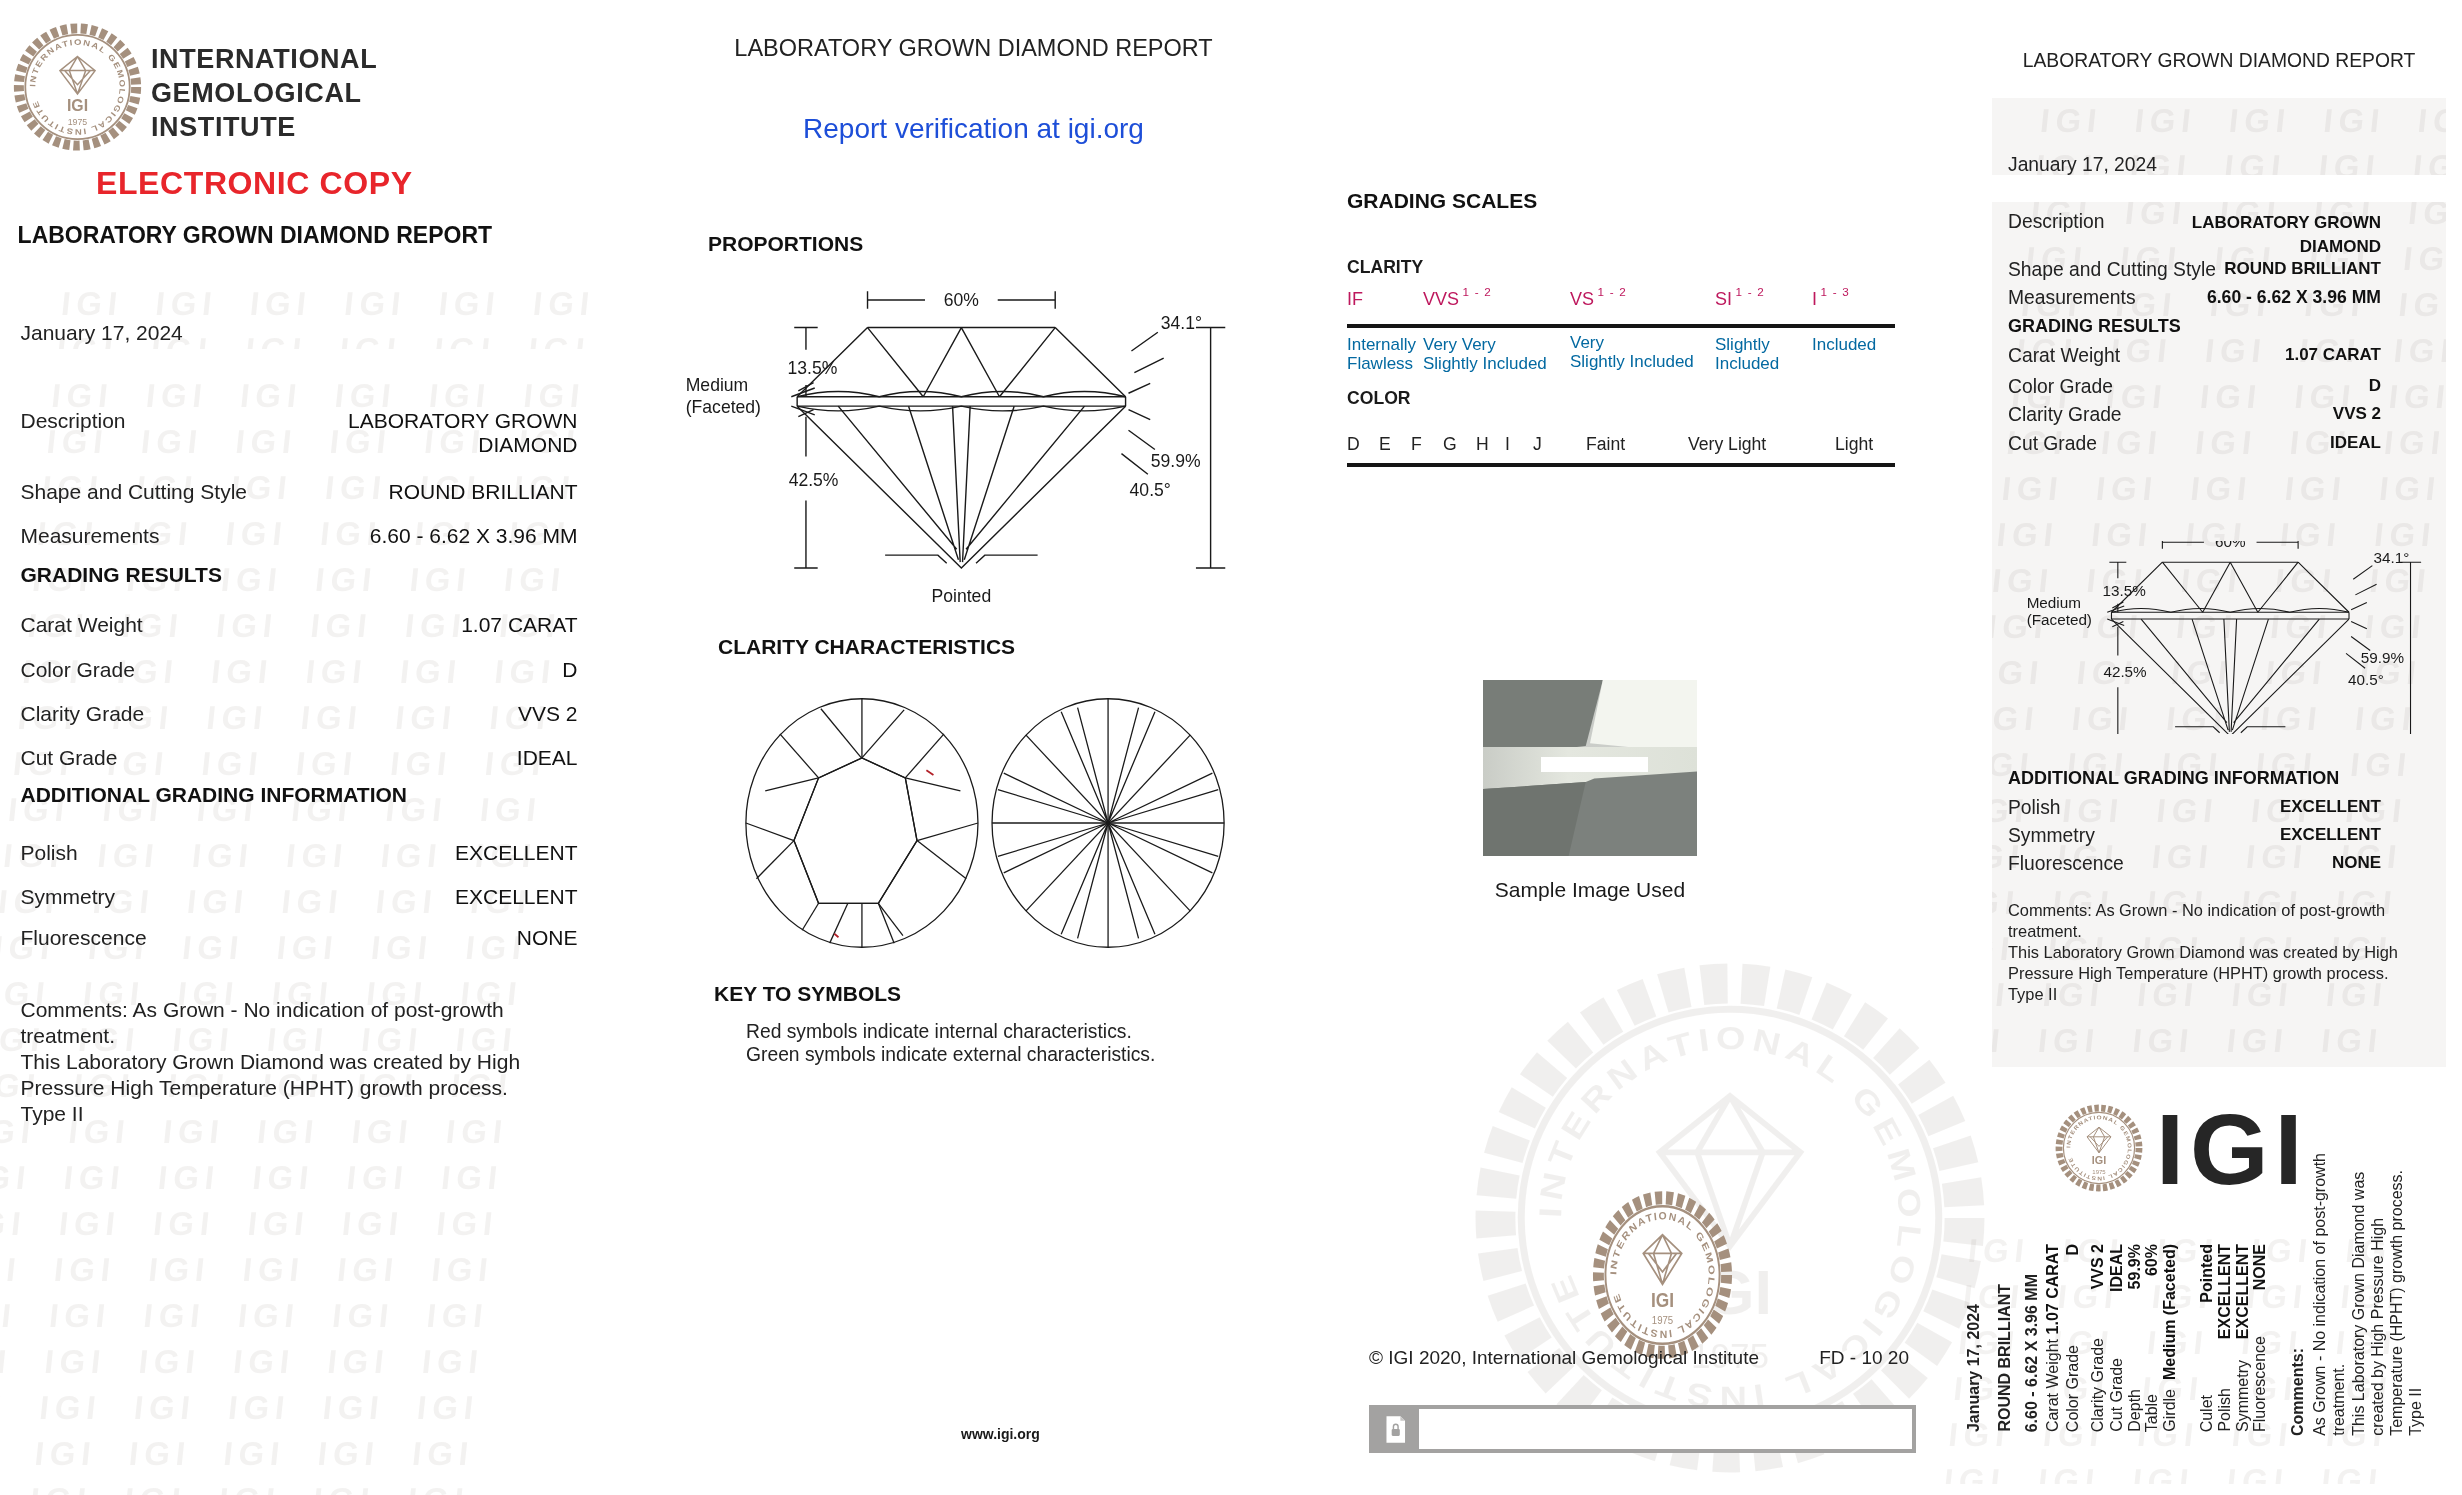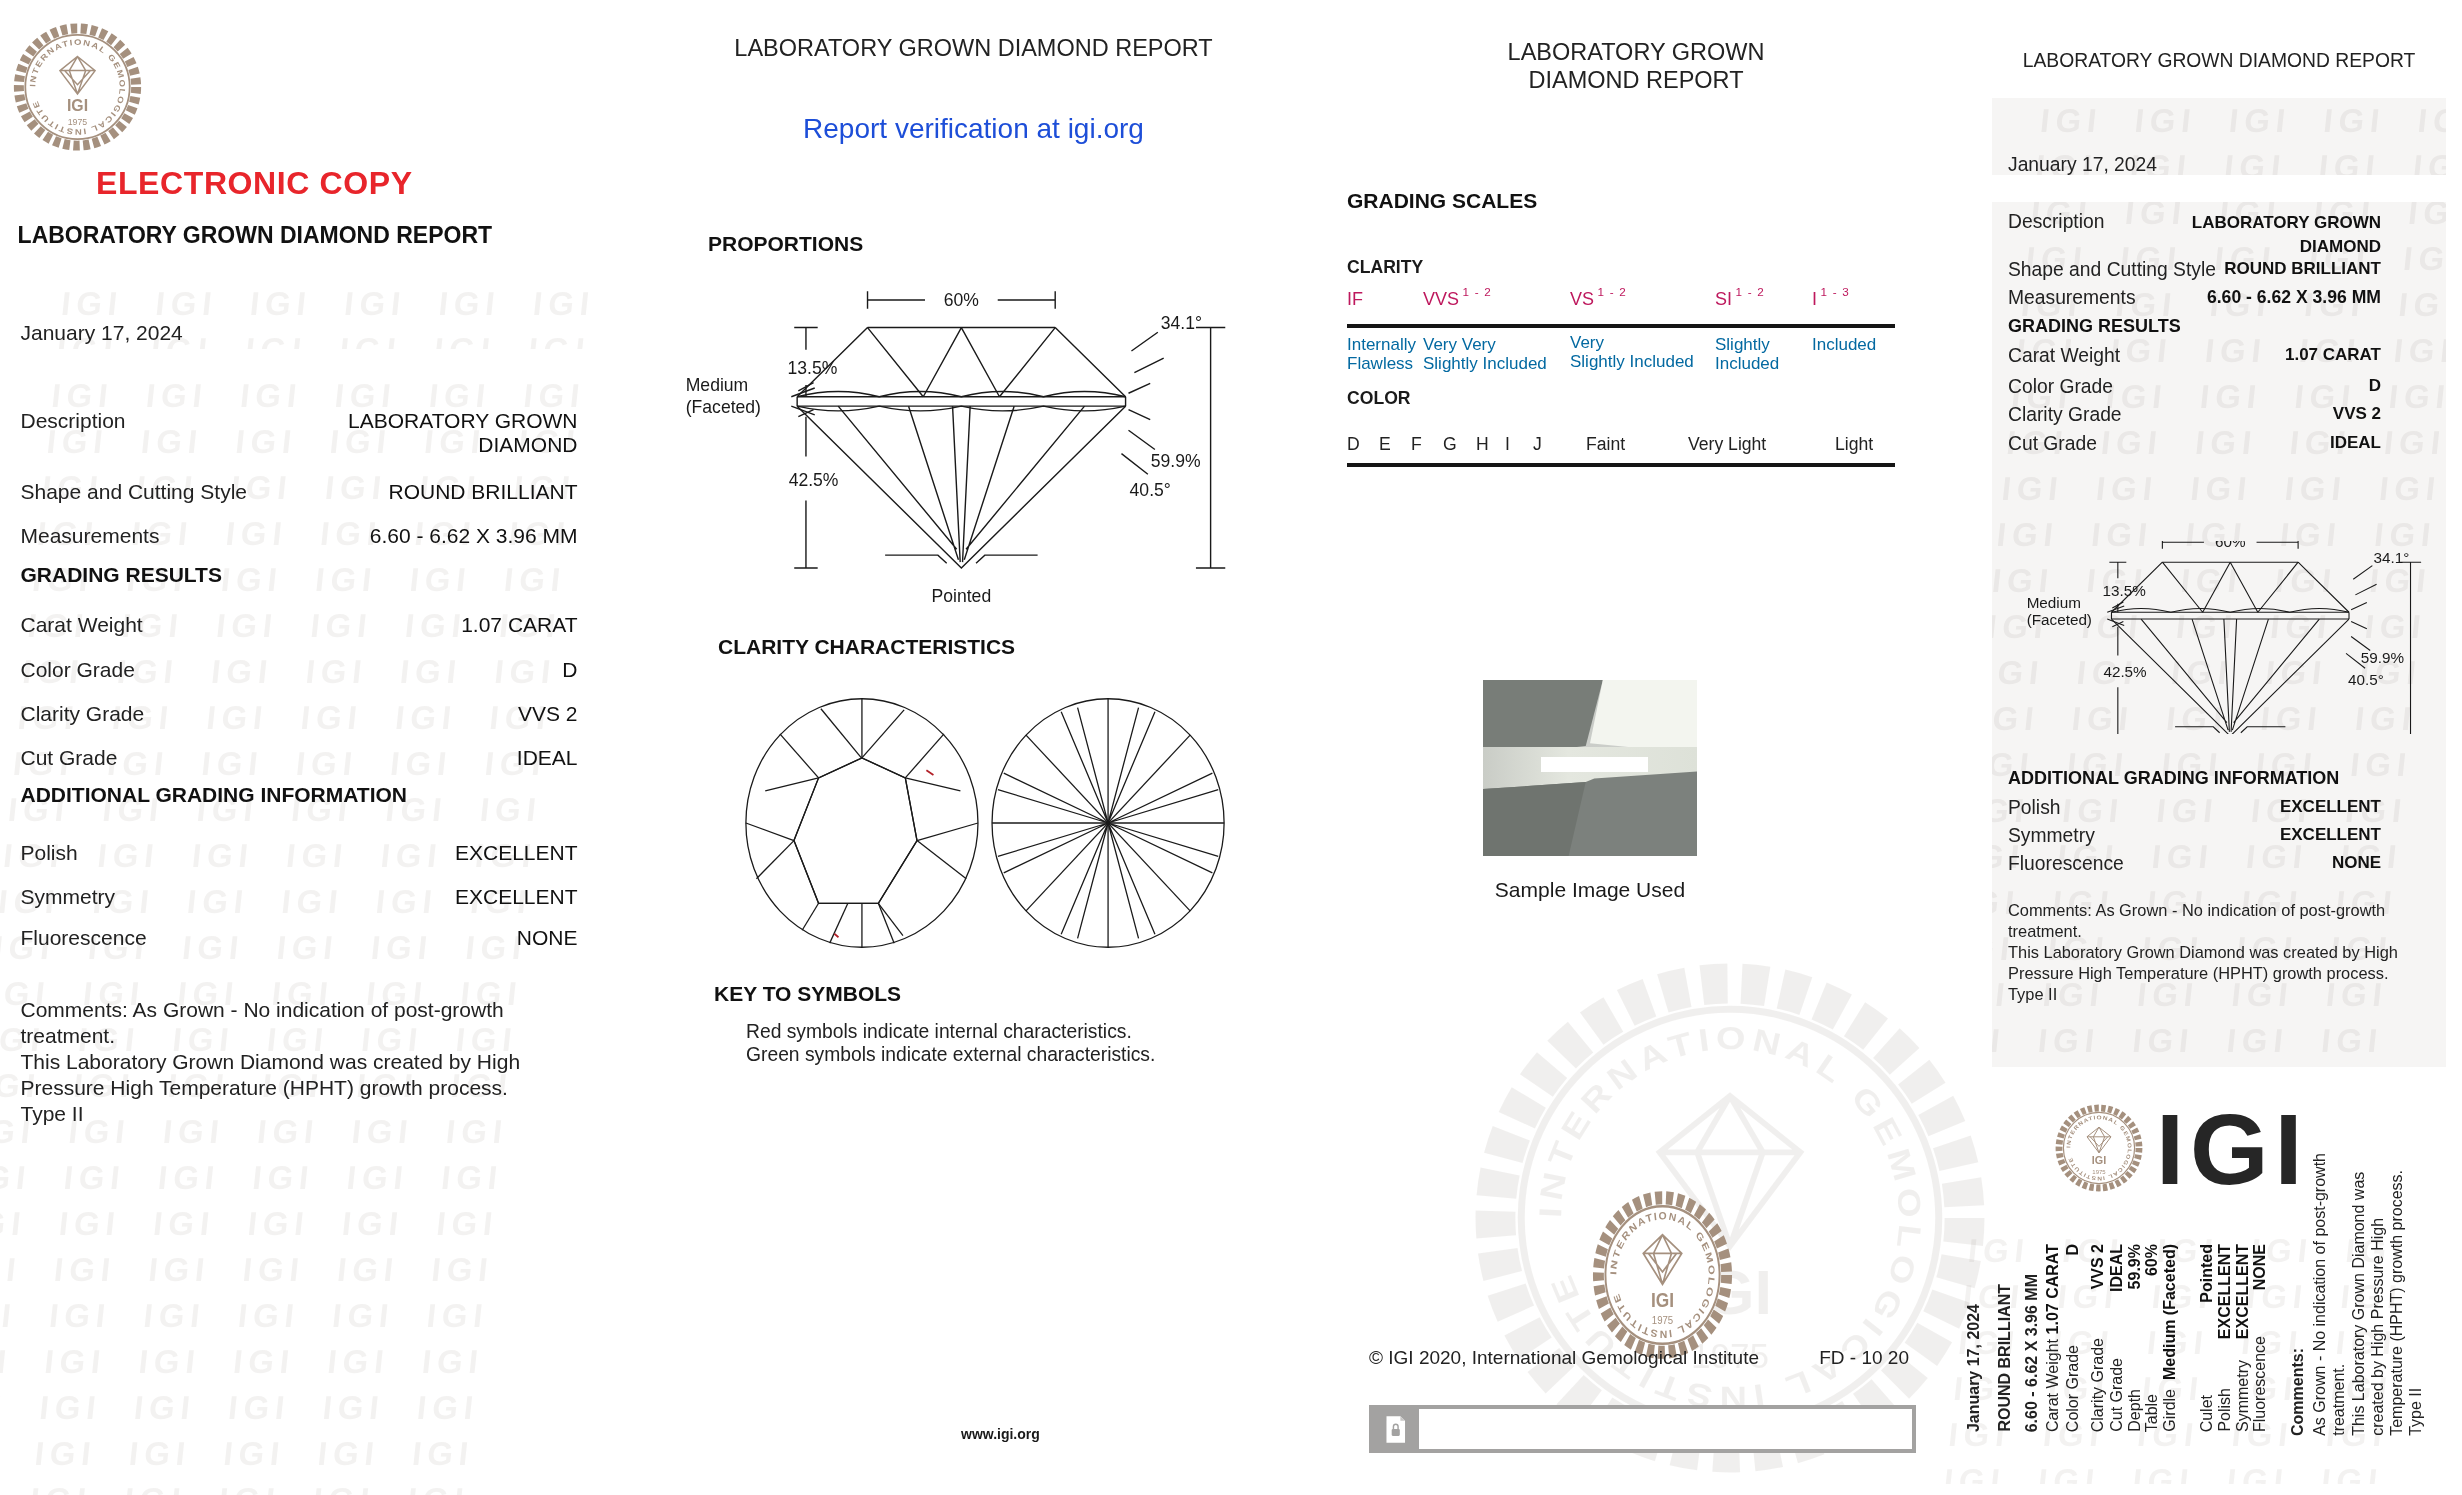--- a/index.html
+++ b/index.html
@@ -89,20 +89,25 @@
     <circle cx="110" cy="110" r="100" fill="none" stroke="#a5907e" stroke-width="17" stroke-dasharray="11 6"></circle>
     <circle cx="110" cy="110" r="89" fill="#ffffff" stroke="#a5907e" stroke-width="3"></circle>
     <text font-size="13.5" letter-spacing="2" fill="#a5907e" font-weight="bold">
       <textPath href="#arc-a" textLength="430" lengthAdjust="spacingAndGlyphs">INTERNATIONAL GEMOLOGICAL INSTITUTE</textPath>
     </text>
     <path d="M110,58 L140,82 L110,122 L80,82 Z M80,82 L140,82 M110,58 L96,82 M110,58 L124,82 M96,82 L110,122 M124,82 L110,122 M88,82 L110,106 L132,82" fill="none" stroke="#a5907e" stroke-width="2.5"></path>
     <text x="110" y="151" font-size="27" font-weight="bold" text-anchor="middle" fill="#a5907e">IGI</text>
     <text x="110" y="174" font-size="15" text-anchor="middle" fill="#a5907e">1975</text>
   </svg>
 
+  <div class="abs org-name" style="left:151px; top:42px; z-index:2;">
+    <div>INTERNATIONAL</div>
+    <div>GEMOLOGICAL</div>
+    <div>INSTITUTE</div>
+  </div>
 
   <div class="abs ecopy nowrap" style="left:71px; top:165px; z-index:2;margin-left:25px;">ELECTRONIC COPY</div>
   <div class="abs doc-title nowrap" style="left:17.6px; top:222px; z-index:2;">LABORATORY GROWN DIAMOND REPORT</div>
 
   <div class="lrow" style="top:321px;"><span class="row-label nowrap">January 17, 2024</span></div>
 
   <div class="lrow" style="top:409px;">
     <span class="row-label nowrap">Description</span>
     <span class="val row-value" style="width:246px;">LABORATORY GROWN DIAMOND</span>
   </div>
@@ -247,24 +252,20 @@
       </g>
     </g>
   </svg>
 
   <div class="abs h-bold36 nowrap" style="left:714px; top:982px;">KEY TO SYMBOLS</div>
   <div class="abs key-line nowrap" style="left:746px; top:1021px;">Red symbols indicate internal characteristics.</div>
   <div class="abs key-line nowrap" style="left:746px; top:1044px;">Green symbols indicate external characteristics.</div>
 
   <div class="abs b nowrap" style="left:961px; top:1426px; font-size:14px; z-index:2;">www.igi.org</div>
 
-  <div class="abs c-title ctr" style="left:1466px; top:38px; width:340px; line-height:28px;">
-    <div>LABORATORY GROWN</div>
-    <div>DIAMOND REPORT</div>
-  </div>
 
   <div class="abs h-bold36 nowrap" style="left:1347px; top:189px;">GRADING SCALES</div>
   <div class="abs b nowrap" style="left:1347px; top:257px; font-size:17.6px;">CLARITY</div>
 
   <div class="abs grade" style="left:1347px; top:287px;"><span>IF</span><sup></sup></div>
   <div class="abs grade" style="left:1423px; top:287px;"><span>VVS</span><sup>1 - 2</sup></div>
   <div class="abs grade" style="left:1570px; top:287px;"><span>VS</span><sup>1 - 2</sup></div>
   <div class="abs grade" style="left:1715px; top:287px;"><span>SI</span><sup>1 - 2</sup></div>
   <div class="abs grade" style="left:1812px; top:287px;"><span>I</span><sup>1 - 3</sup></div>
 

